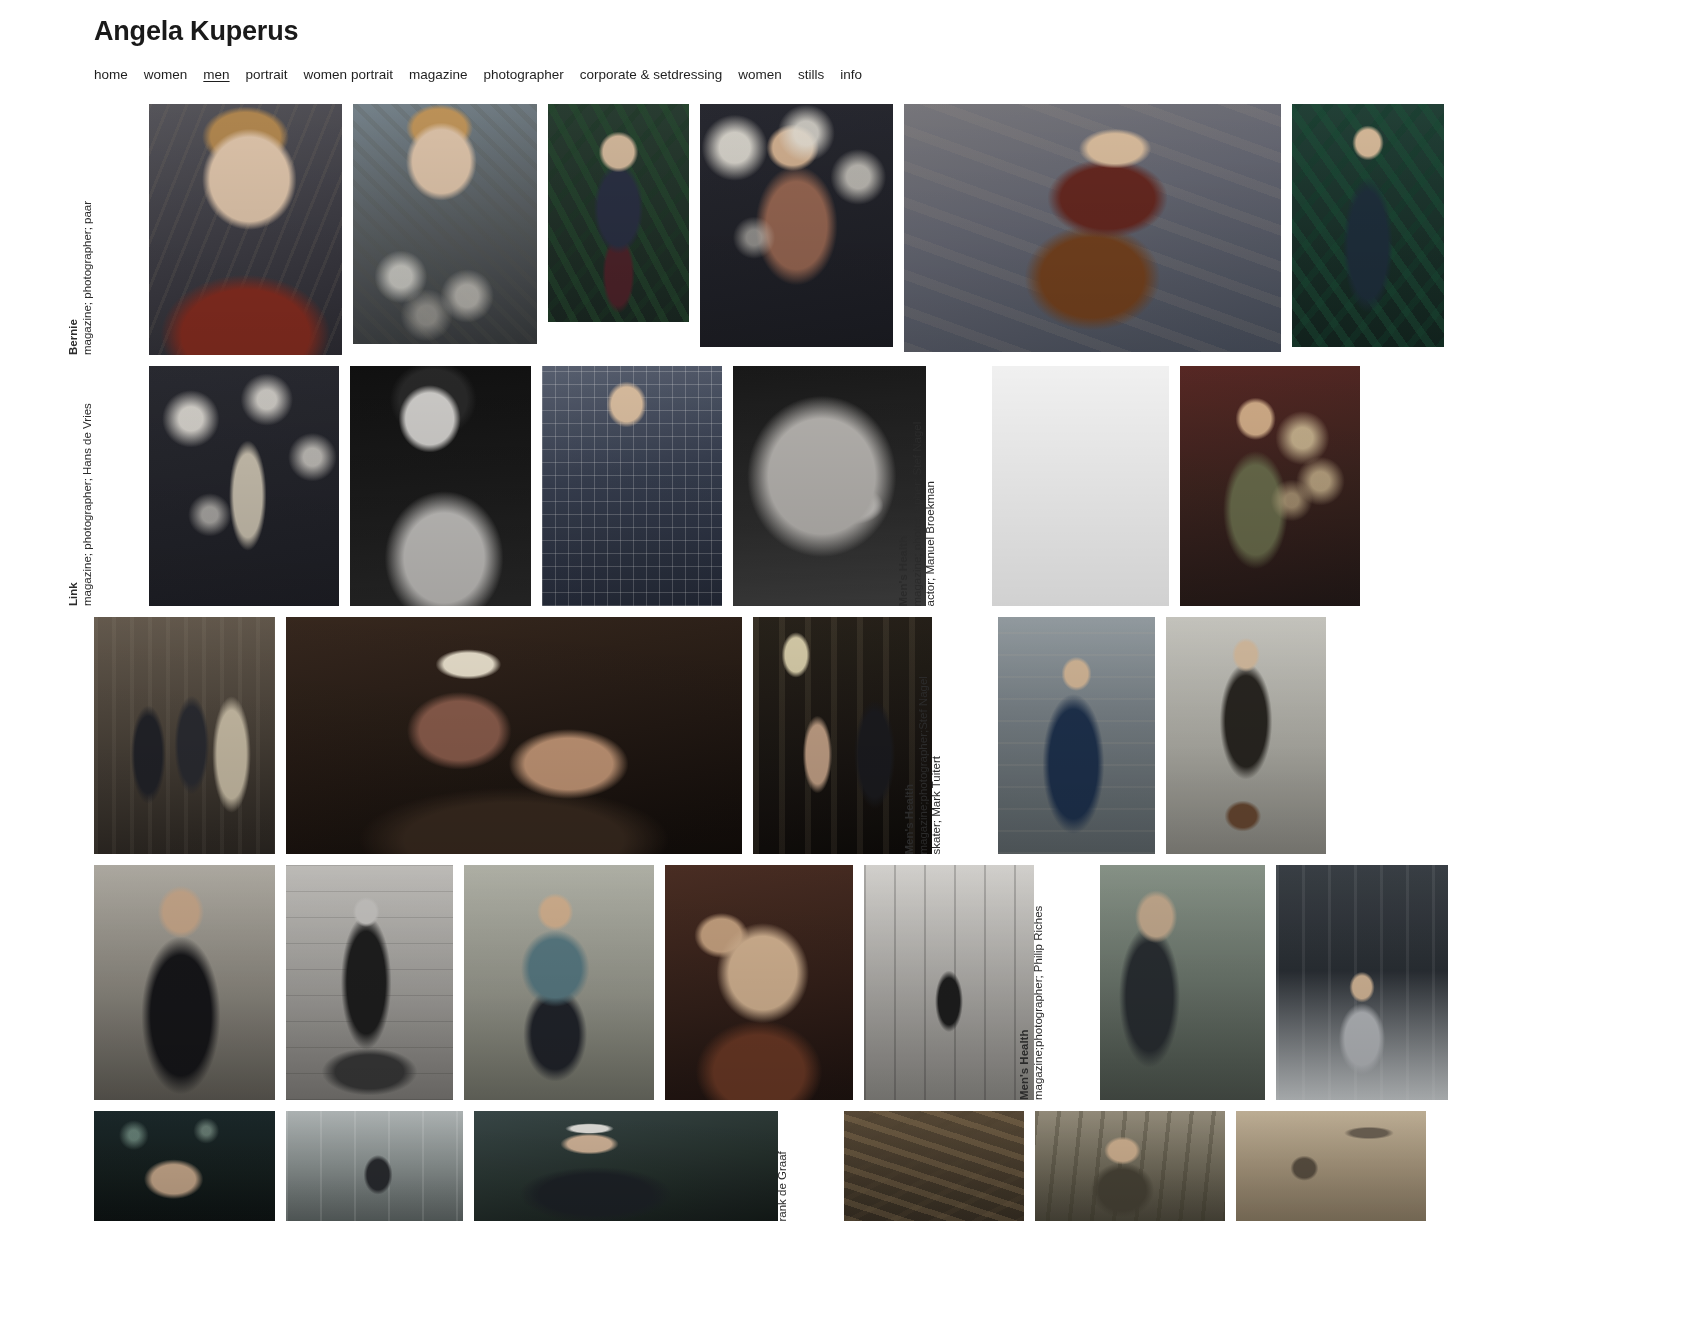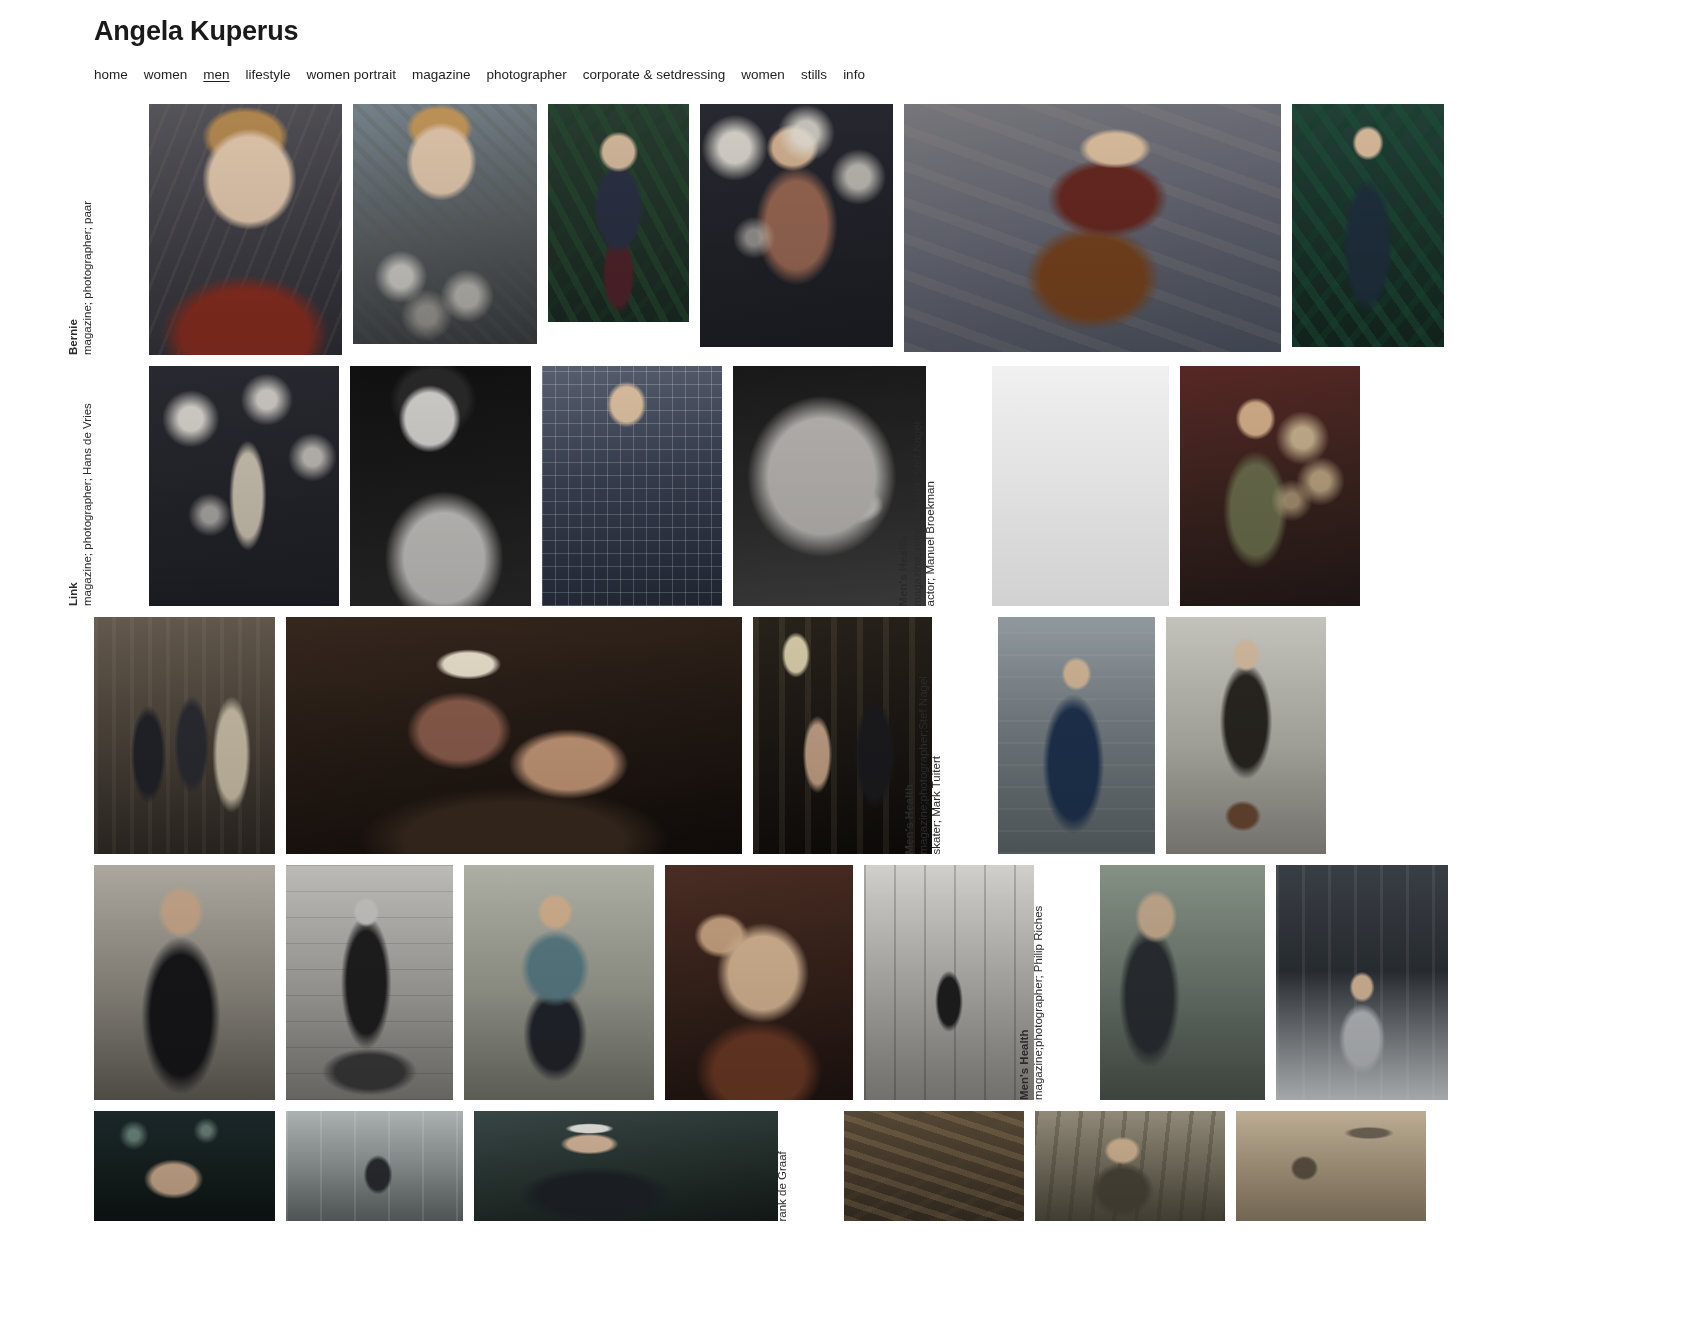--- a/index.html
+++ b/index.html
@@ -319,21 +319,21 @@
 <body>
 
 <div class="page">
 
   <h1 class="site-title">Angela Kuperus</h1>
 
   <nav class="nav">
       <a class="nav-item">home</a>
       <a class="nav-item">women</a>
       <a class="nav-item active">men</a>
-      <a class="nav-item">lifestyle</a>
+      <a class="nav-item">portrait</a>
       <a class="nav-item">women portrait</a>
       <a class="nav-item">magazine</a>
       <a class="nav-item">photographer</a>
       <a class="nav-item">corporate &amp; setdressing</a>
       <a class="nav-item">women</a>
       <a class="nav-item">stills</a>
       <a class="nav-item">info</a>
     </nav>
 
   <div class="gallery">

